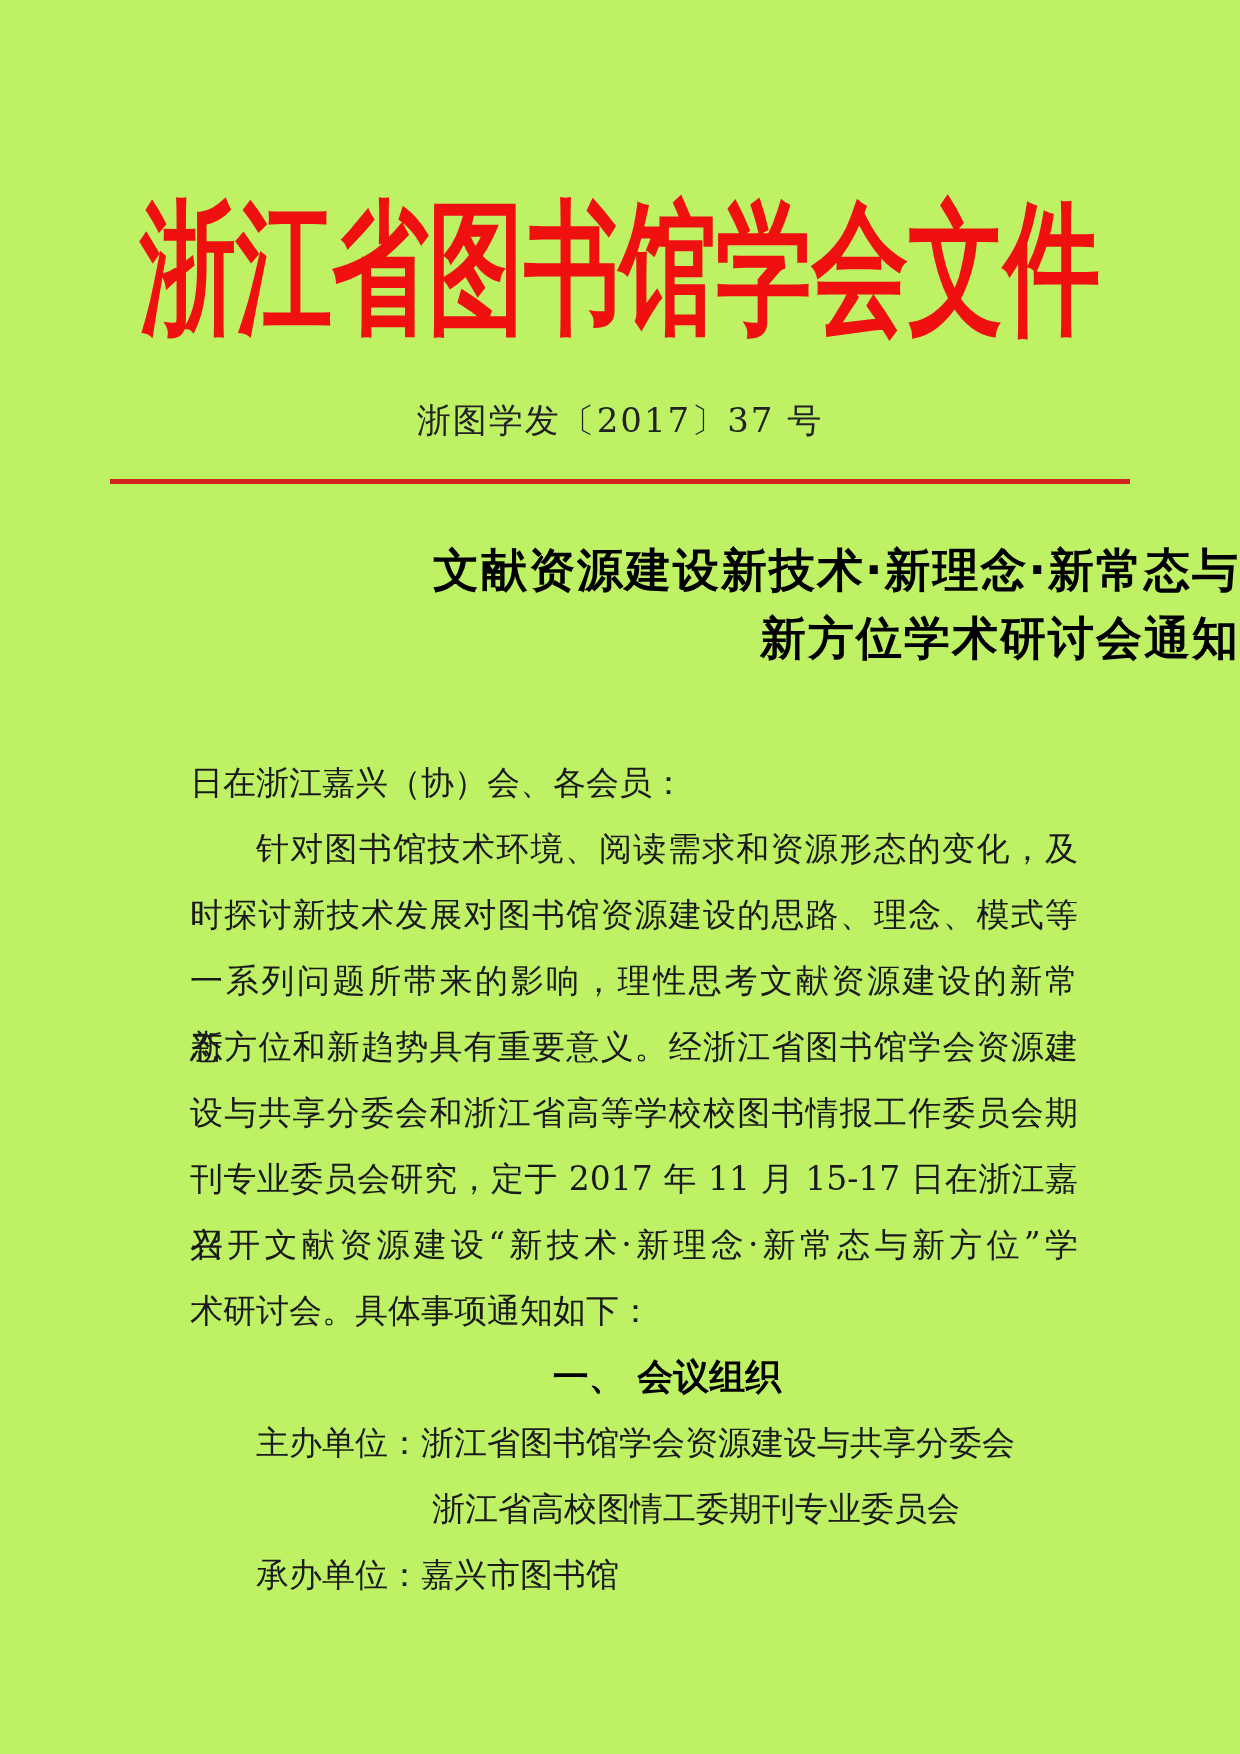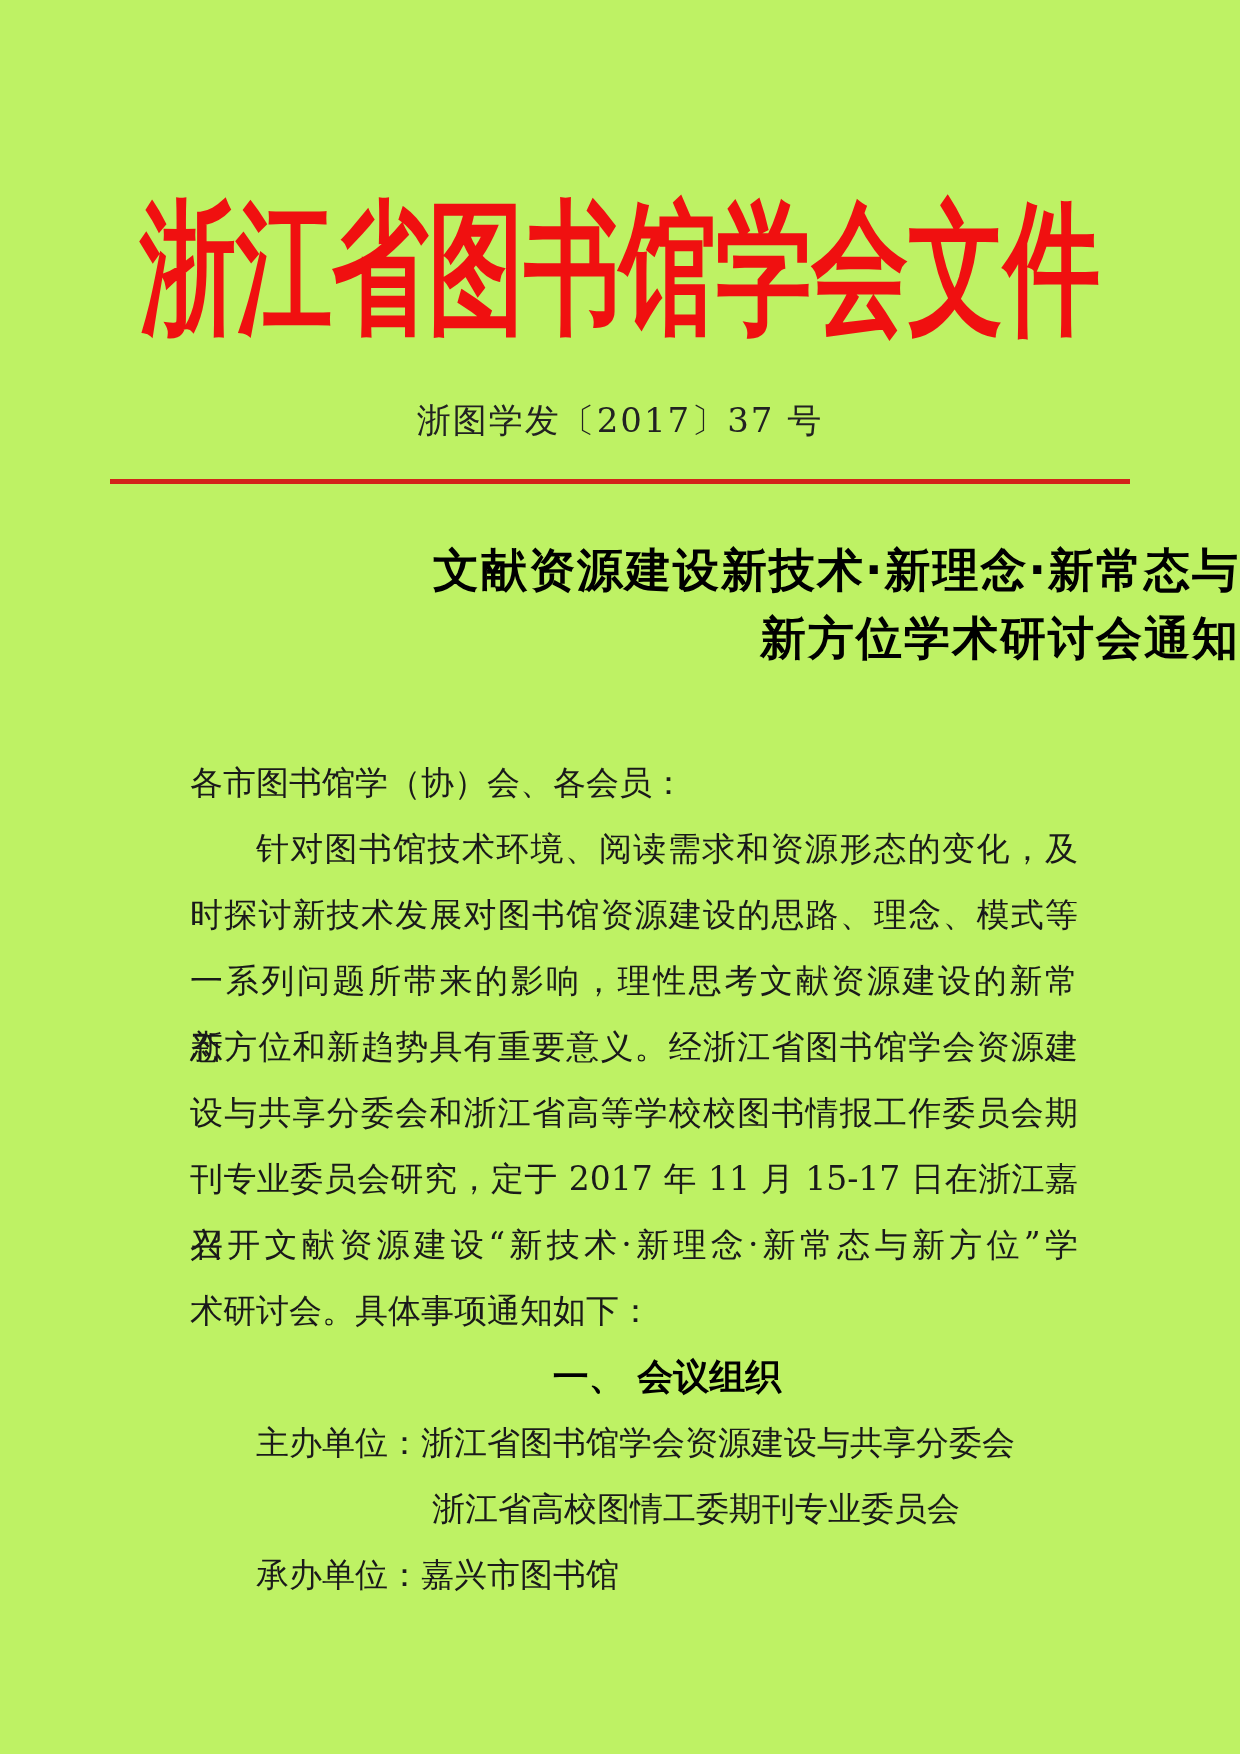--- a/index.html
+++ b/index.html
@@ -108,21 +108,21 @@
   <div class="doc-number">浙图学发〔2017〕37 号</div>
 
   <div class="red-rule"></div>
 
   <div class="title t1">文献资源建设新技术·新理念·新常态与</div>
 
   <div class="title t2">新方位学术研讨会通知</div>
 
   <div class="body-block">
 
-    <div class="line">各市图书馆学（协）会、各会员：</div>
+    <div class="line">日在浙江嘉兴（协）会、各会员：</div>
 
     <div class="line j first-indent">针对图书馆技术环境、阅读需求和资源形态的变化，及</div>
 
     <div class="line j">时探讨新技术发展对图书馆资源建设的思路、理念、模式等</div>
 
     <div class="line j">一系列问题所带来的影响，理性思考文献资源建设的新常态、</div>
 
     <div class="line j">新方位和新趋势具有重要意义。经浙江省图书馆学会资源建</div>
 
     <div class="line j">设与共享分委会和浙江省高等学校校图书情报工作委员会期</div>

